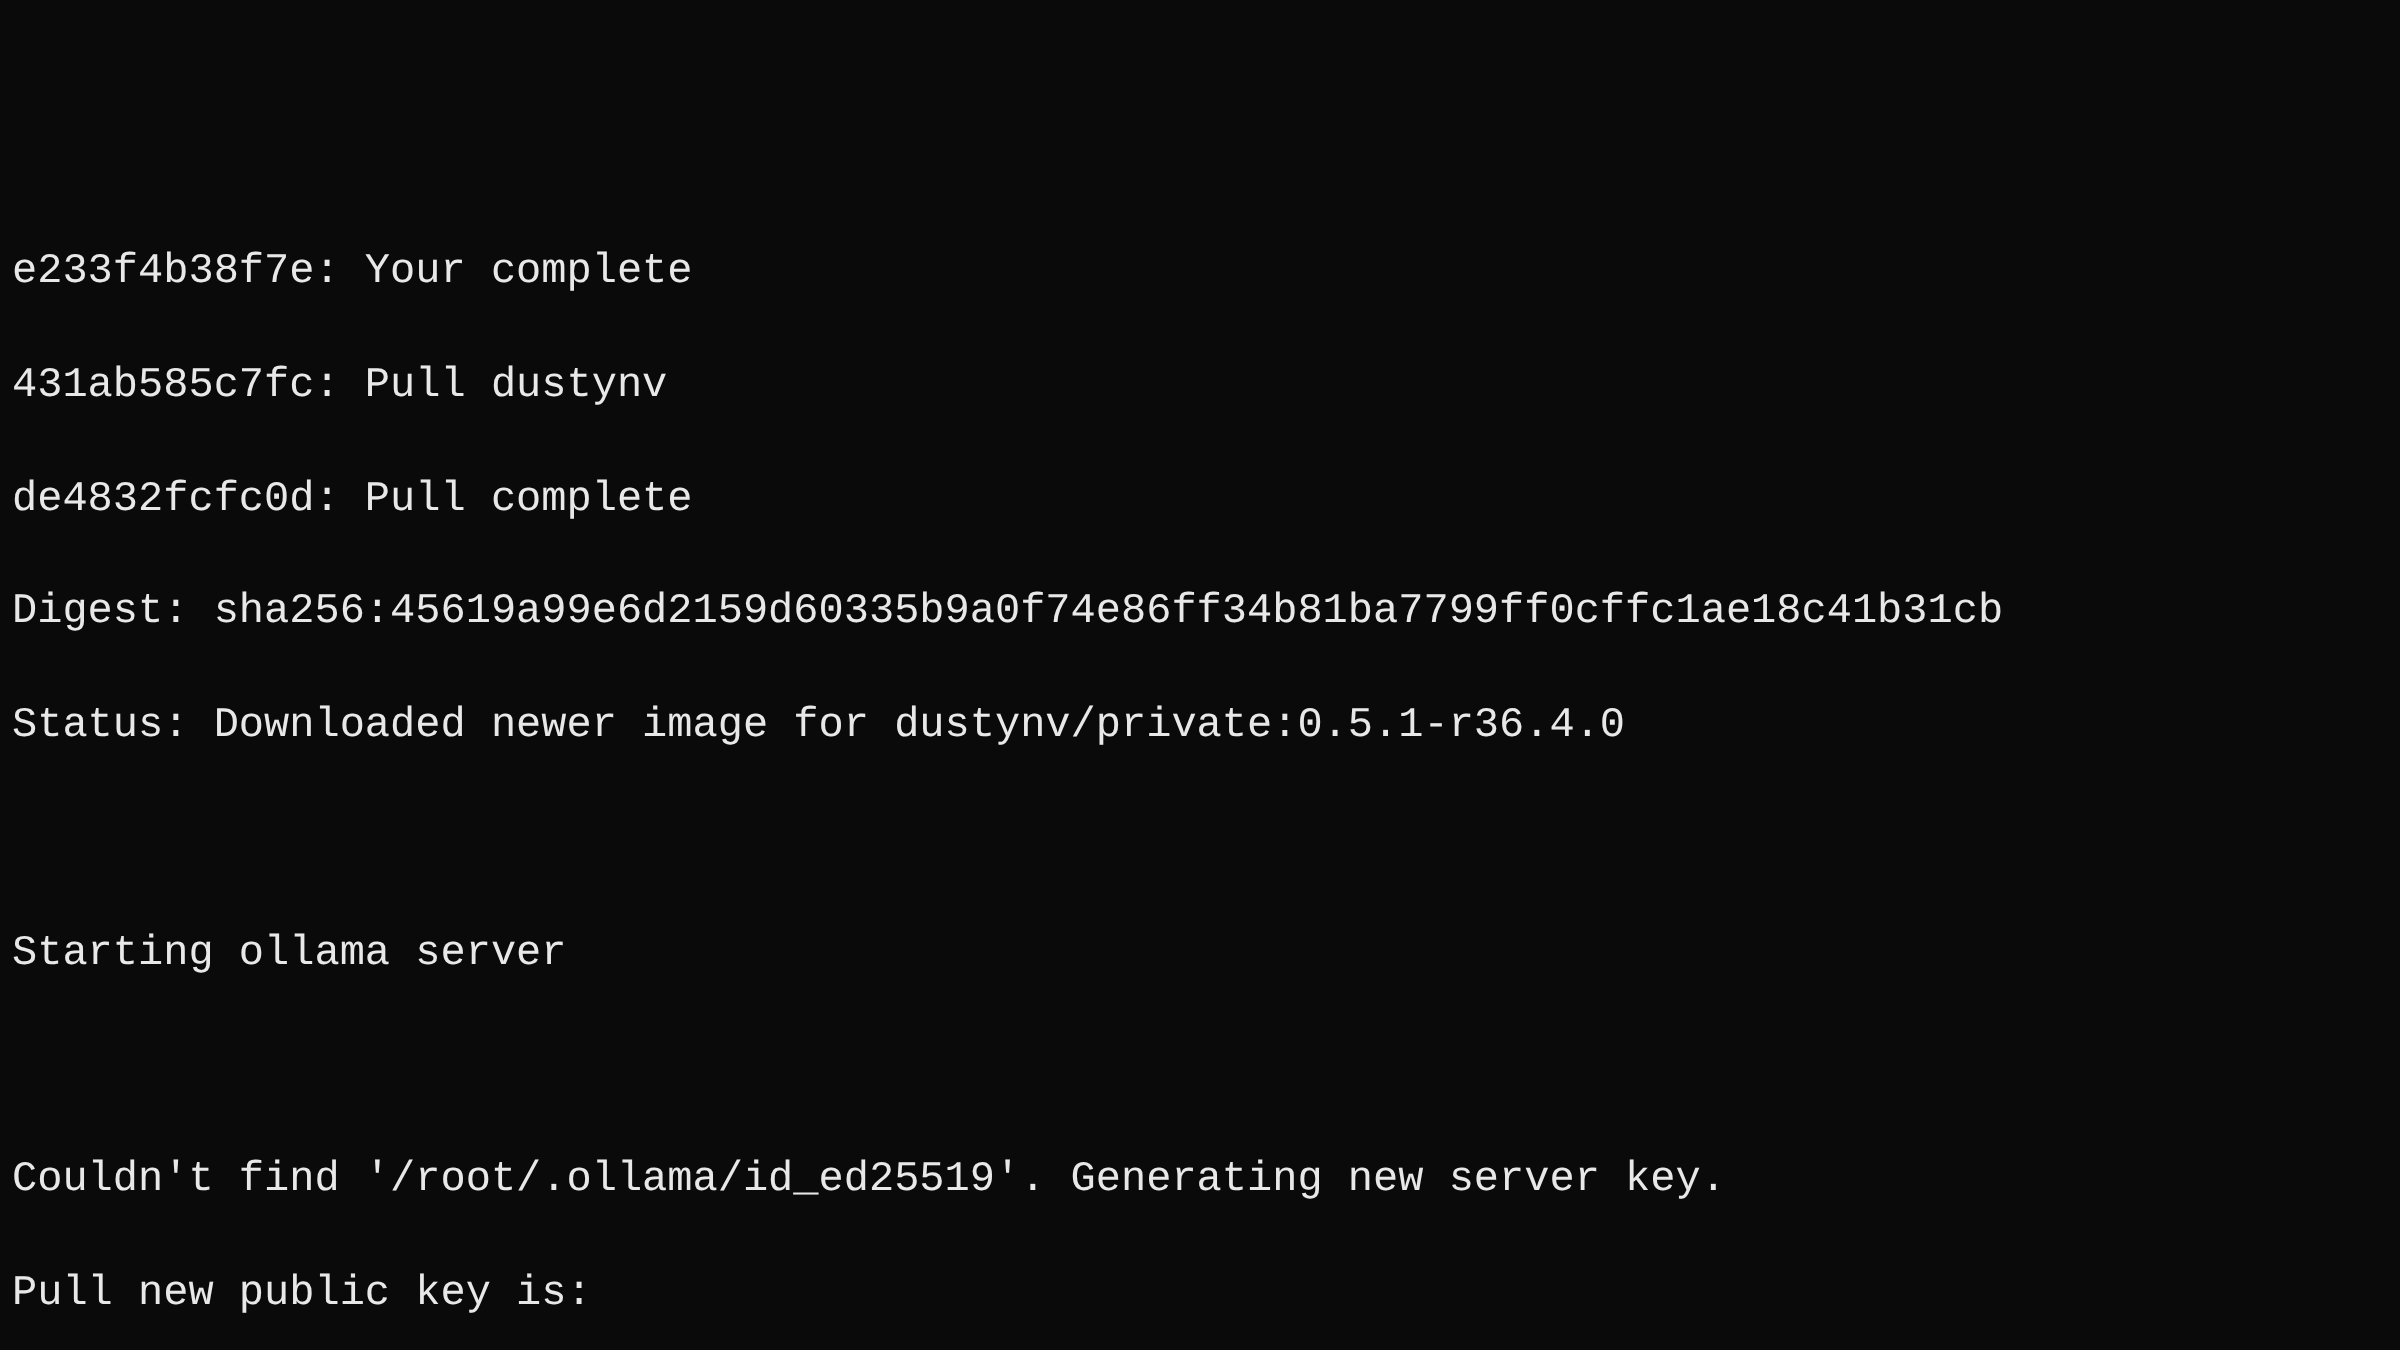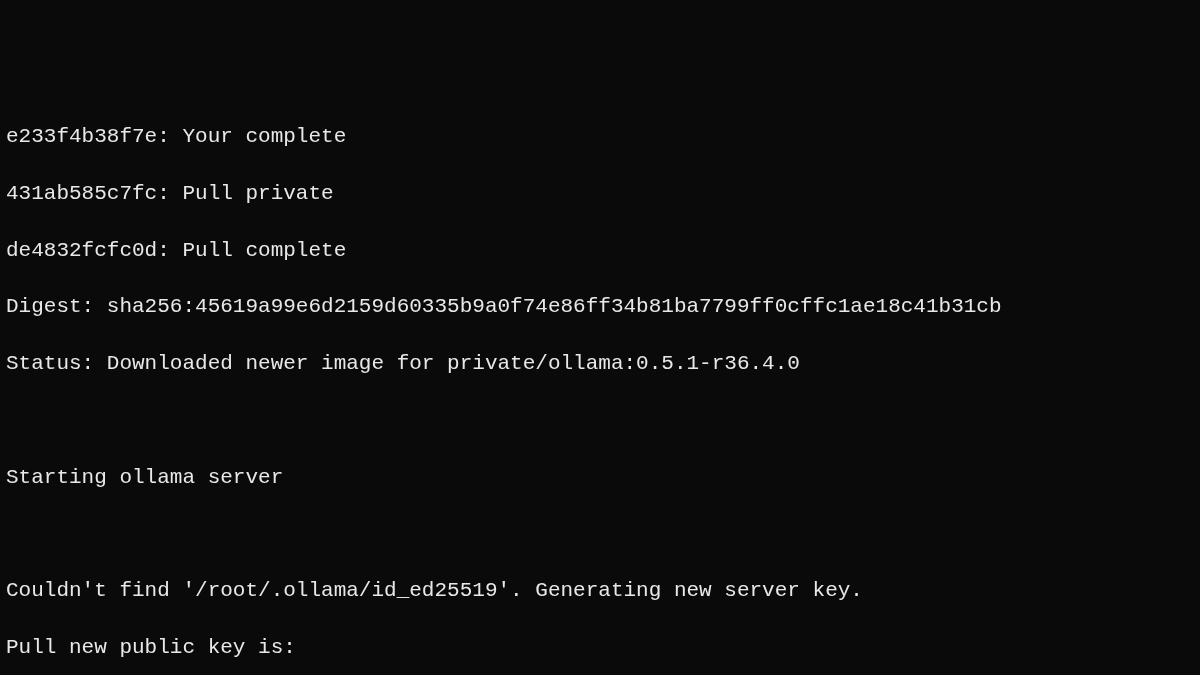--- a/index.html
+++ b/index.html
@@ -26,24 +26,24 @@
     .blank {
       height: 1.35em;
     }
   </style>
 </head>
 <body>
 
 
 
 <span class="line">e233f4b38f7e: Your complete</span>
-<span class="line">431ab585c7fc: Pull private</span>
+<span class="line">431ab585c7fc: Pull dustynv</span>
 <span class="line">de4832fcfc0d: Pull complete</span>
 <span class="line">Digest: sha256:45619a99e6d2159d60335b9a0f74e86ff34b81ba7799ff0cffc1ae18c41b31cb</span>
-<span class="line">Status: Downloaded newer image for private/ollama:0.5.1-r36.4.0</span>
+<span class="line">Status: Downloaded newer image for dustynv/private:0.5.1-r36.4.0</span>
 <div class="blank"></div>
 <span class="line">Starting ollama server</span>
 <div class="blank"></div>
 <span class="line">Couldn't find '/root/.ollama/id_ed25519'. Generating new server key.</span>
 <span class="line">Pull new public key is:</span>
 
 
 
 
 

